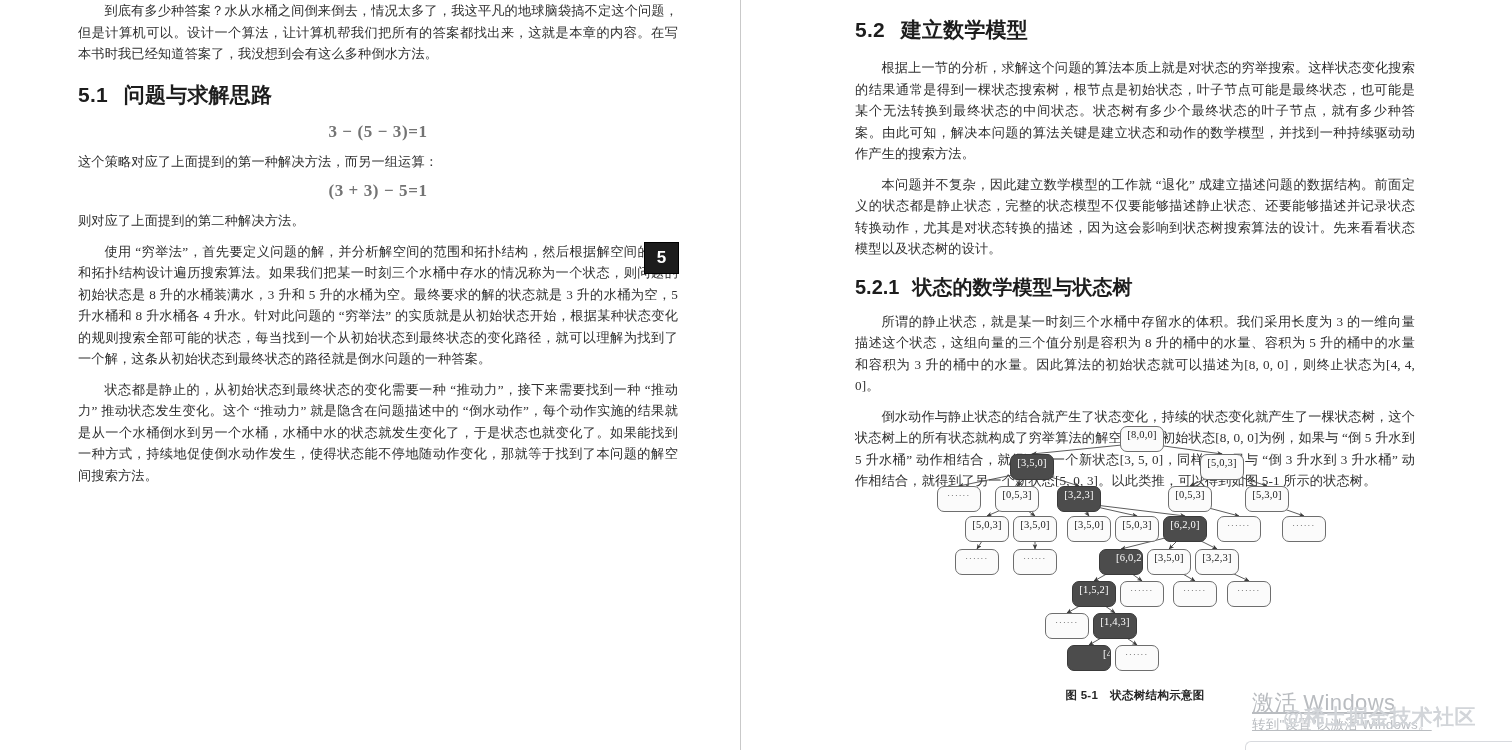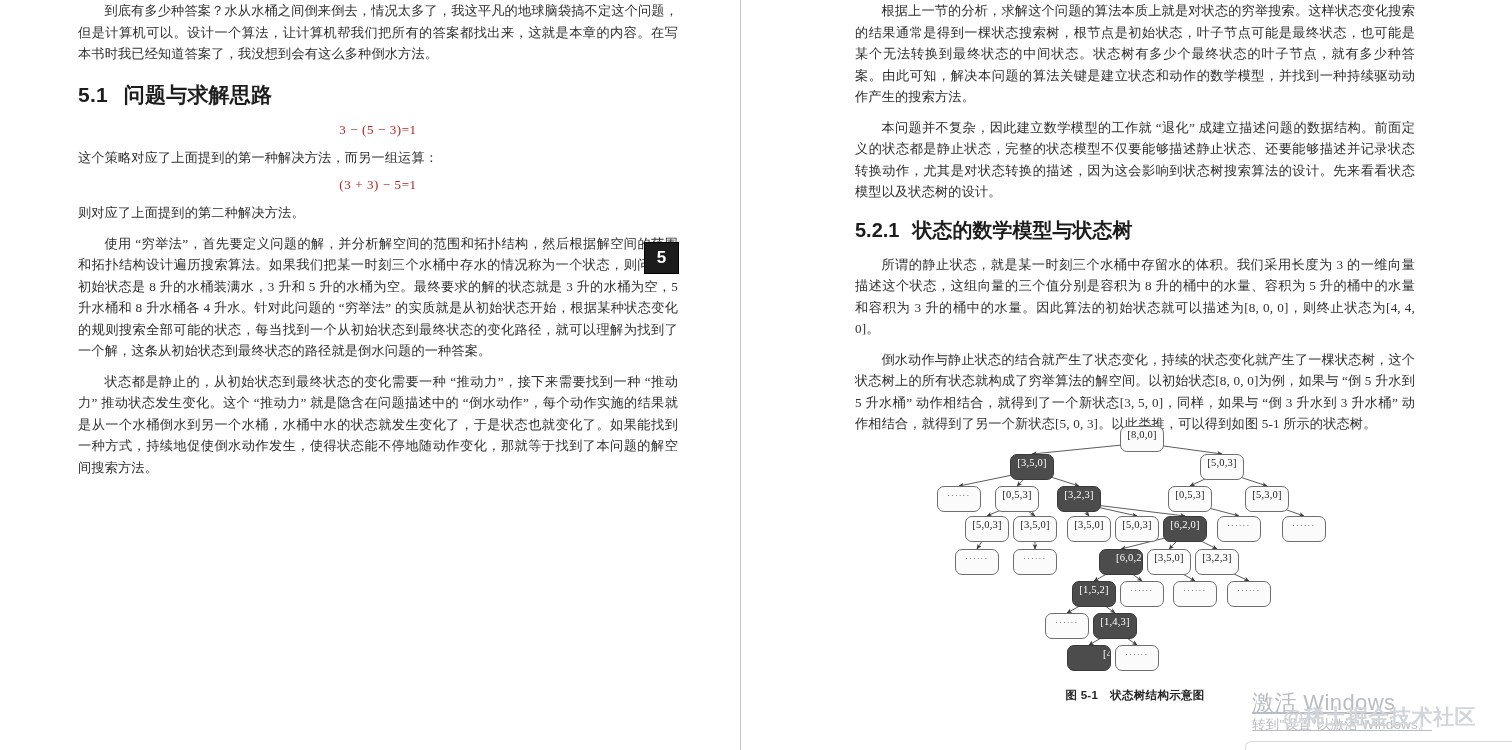--- a/index.html
+++ b/index.html
@@ -65,23 +65,24 @@
     font-family: "Liberation Sans", "DejaVu Sans", sans-serif;
     font-size: 20px;
     font-weight: bold;
     color: #1d1d1d;
   }
   h3.subsec .num { margin-right: 13px; }
 
   .formula {
     margin: 9px 0 9px 0;
     text-align: center;
-    font-size: 13px;
+    font-size: 17px;
     letter-spacing: 0.6px;
-    color: #b91c1c;
+    color: #737373;
+    font-weight: bold;
   }
 
   
   .page-badge {
     position: absolute;
     left: 645px; top: 243px;
     width: 33px; height: 30px;
     background: #1c1c1c;
     color: #ffffff;
     font-family: "Liberation Sans", "DejaVu Sans", sans-serif;
@@ -217,20 +218,23 @@
 
 
     <p class="body">使用 “穷举法”，首先要定义问题的解，并分析解空间的范围和拓扑结构，然后根据解空间的范围和拓扑结构设计遍历搜索算法。如果我们把某一时刻三个水桶中存水的情况称为一个状态，则问题的初始状态是 8 升的水桶装满水，3 升和 5 升的水桶为空。最终要求的解的状态就是 3 升的水桶为空，5 升水桶和 8 升水桶各 4 升水。针对此问题的 “穷举法” 的实质就是从初始状态开始，根据某种状态变化的规则搜索全部可能的状态，每当找到一个从初始状态到最终状态的变化路径，就可以理解为找到了一个解，这条从初始状态到最终状态的路径就是倒水问题的一种答案。</p>
 
     <p class="body">状态都是静止的，从初始状态到最终状态的变化需要一种 “推动力”，接下来需要找到一种 “推动力” 推动状态发生变化。这个 “推动力” 就是隐含在问题描述中的 “倒水动作”，每个动作实施的结果就是从一个水桶倒水到另一个水桶，水桶中水的状态就发生变化了，于是状态也就变化了。如果能找到一种方式，持续地促使倒水动作发生，使得状态能不停地随动作变化，那就等于找到了本问题的解空间搜索方法。</p>
   </div>
 
   <div class="page-badge">5</div>
 
   <div class="col col-right">
+    <h2 class="sec">
+      <span class="num">5.2</span><span>建立数学模型</span>
+    </h2>
 
     <p class="body">根据上一节的分析，求解这个问题的算法本质上就是对状态的穷举搜索。这样状态变化搜索的结果通常是得到一棵状态搜索树，根节点是初始状态，叶子节点可能是最终状态，也可能是某个无法转换到最终状态的中间状态。状态树有多少个最终状态的叶子节点，就有多少种答案。由此可知，解决本问题的算法关键是建立状态和动作的数学模型，并找到一种持续驱动动作产生的搜索方法。</p>
 
     <p class="body">本问题并不复杂，因此建立数学模型的工作就 “退化” 成建立描述问题的数据结构。前面定义的状态都是静止状态，完整的状态模型不仅要能够描述静止状态、还要能够描述并记录状态转换动作，尤其是对状态转换的描述，因为这会影响到状态树搜索算法的设计。先来看看状态模型以及状态树的设计。</p>
 
     <h3 class="subsec">
       <span class="num">5.2.1</span><span>状态的数学模型与状态树</span>
     </h3>
 
     <p class="body">所谓的静止状态，就是某一时刻三个水桶中存留水的体积。我们采用长度为 3 的一维向量描述这个状态，这组向量的三个值分别是容积为 8 升的桶中的水量、容积为 5 升的桶中的水量和容积为 3 升的桶中的水量。因此算法的初始状态就可以描述为[8, 0, 0]，则终止状态为[4, 4, 0]。</p>

